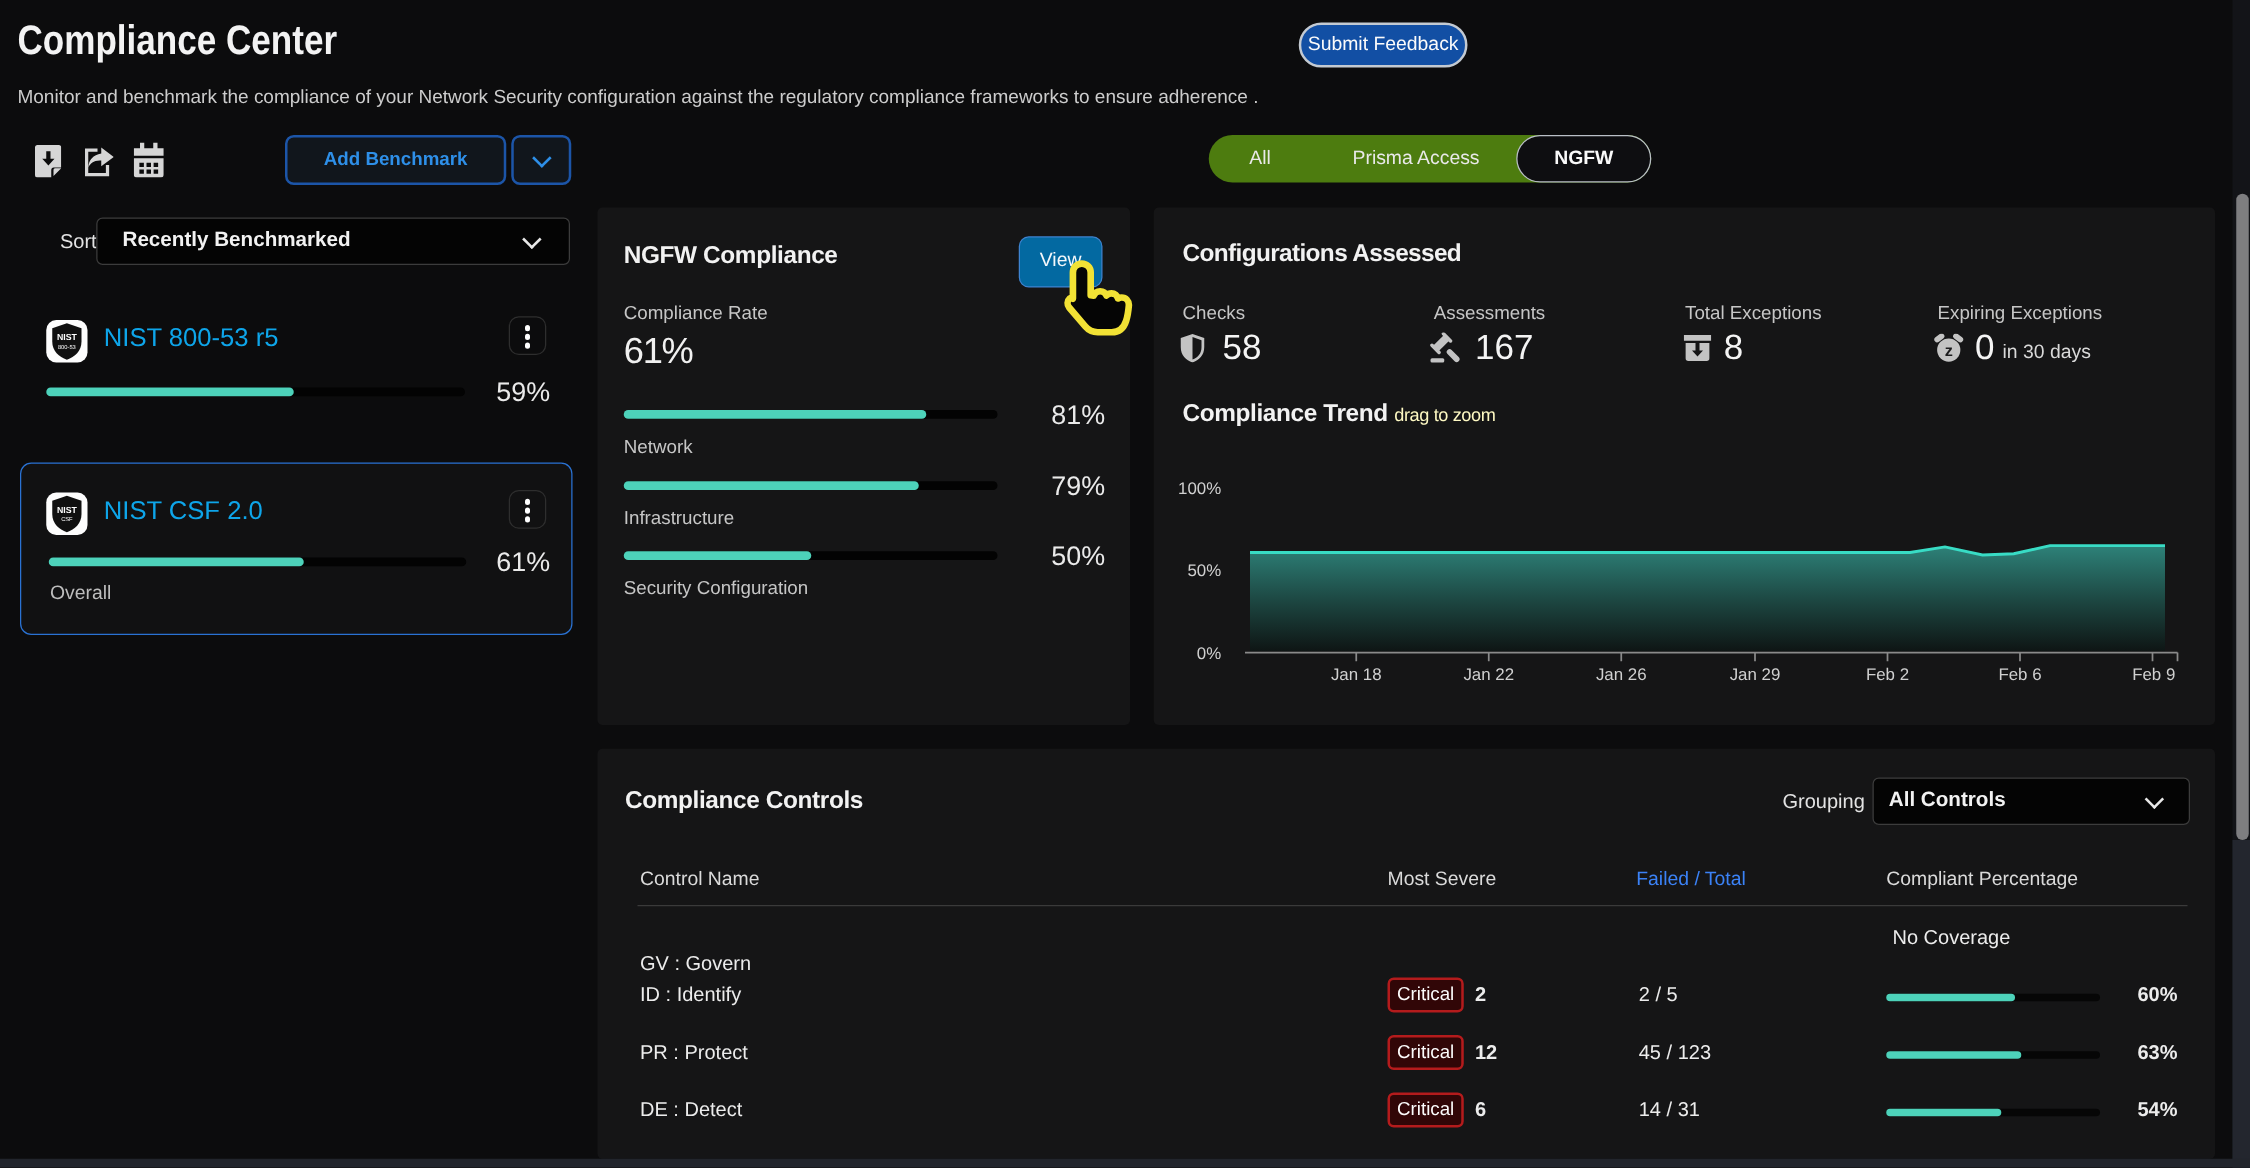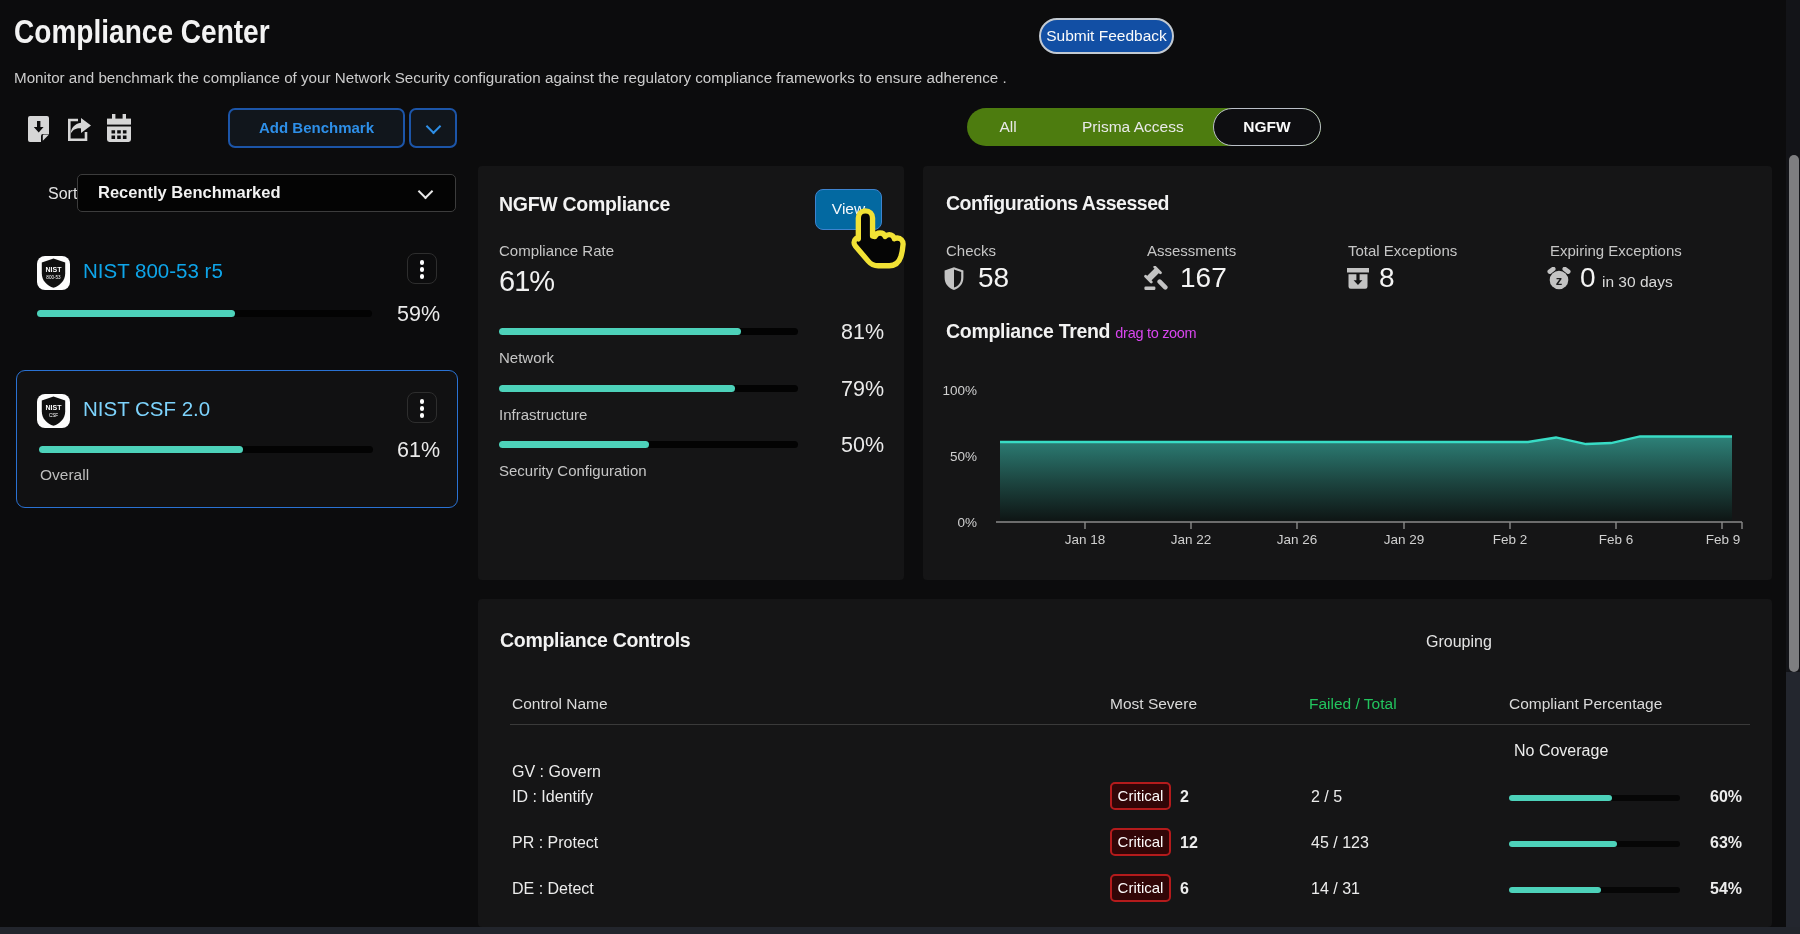--- a/index.html
+++ b/index.html
@@ -80,21 +80,21 @@
 </div>
 
 <div class="abs" style="left:16px; top:370px; width:442px; height:138px; background:#111112; border:1.5px solid #2a72d3; border-radius:9px;">
   <div class="nisticon" style="left:20px; top:23px;">
     <svg width="33" height="34" viewBox="0 0 33 34">
         <path fill="#101010" d="M16.5 2.6 L28.2 6.6 V17.2 C28.2 24.8 22.8 29.6 16.5 31.8 C10.2 29.6 4.8 24.8 4.8 17.2 V6.6 Z"></path>
         <text x="16.5" y="16" font-size="7" font-weight="700" fill="#fff" text-anchor="middle" font-family="Liberation Sans">NIST</text>
         <text x="16.5" y="23" font-size="4.6" fill="#fff" text-anchor="middle" font-family="Liberation Sans">CSF</text>
       </svg>
   </div>
-  <div class="abs" style="left:66px; top:26px; font-size:20.5px; color:#7dd3fc;">NIST CSF 2.0</div>
+  <div class="abs" style="left:66px; top:26px; font-size:20.5px; color:#0ea5e9;">NIST CSF 2.0</div>
   <div class="kebab" style="left:390px; top:21px;">
       <span style="top:6px;"></span>
       <span style="top:13px;"></span>
       <span style="top:20px;"></span>
     </div>
   <div class="bar" style="left:22px; top:75px; width:334px;">
       <i style="width:61%;"></i>
     </div>
   <div class="pct abs" style="left:380px; top:67px;">61%</div>
   <div class="abs" style="left:23px; top:95px; font-size:15.5px; color:#bdbdbd;">Overall</div>
@@ -174,21 +174,21 @@
     <g fill="#c3c3c3">
       <rect x="1" y="1" width="9" height="4.6" rx="2.3" transform="rotate(-38 5.5 3.3)"></rect>
       <rect x="16" y="1" width="9" height="4.6" rx="2.3" transform="rotate(38 20.5 3.3)"></rect>
       <circle cx="13" cy="13" r="9.3"></circle>
     </g>
     <text x="13" y="17.6" font-size="13" font-weight="700" fill="#1c1c1d" text-anchor="middle" font-family="Liberation Sans">z</text>
   </svg>
   <div class="abs" style="left:657px; top:96px; font-size:28px; color:#f4f4f4;">0</div>
   <div class="abs" style="left:679px; top:107px; font-size:15.5px; color:#d9d9d9;">in 30 days</div>
 
-  <div class="abs" style="left:23px; top:154px; font-size:19.5px; font-weight:700; color:#f2f2f2; letter-spacing:-0.3px;">Compliance Trend <span style="font-size:14.5px; font-weight:400; color:#d946ef;">drag to zoom</span></div>
+  <div class="abs" style="left:23px; top:154px; font-size:19.5px; font-weight:700; color:#f2f2f2; letter-spacing:-0.3px;">Compliance Trend <span style="font-size:14.5px; font-weight:400; color:#fef9c3;">drag to zoom</span></div>
 
   <svg class="abs" style="left:0px; top:196px;" width="849" height="190" viewBox="0 0 849 190">
     <defs>
       <linearGradient id="areag" x1="0" y1="0" x2="0" y2="1">
         <stop offset="0" stop-color="#2e847b" stop-opacity="0.98"></stop>
         <stop offset="0.55" stop-color="#1c4540" stop-opacity="0.97"></stop>
         <stop offset="1" stop-color="#0e1514" stop-opacity="0.97"></stop>
       </linearGradient>
     </defs>
     <text x="54" y="33" fill="#d0d0d0" font-size="13.5" text-anchor="end">100%</text>
@@ -215,24 +215,28 @@
       <text x="587" y="182">Feb 2</text>
         <text x="693" y="182">Feb 6</text>
       <text x="800" y="182">Feb 9</text>
     </g>
   </svg>
 </div>
 
 <div class="card" style="left:478px; top:599px; width:1294px; height:328px;">
   <div class="abs" style="left:22px; top:30px; font-size:19.5px; font-weight:700; color:#f2f2f2; letter-spacing:-0.3px;">Compliance Controls</div>
   <div class="abs" style="left:948px; top:34px; font-size:16px; color:#e3e3e3;">Grouping</div>
+  <div class="abs" style="left:1020px; top:23px; width:254px; height:38px; background:#040404; border:1px solid #3c3c3c; border-radius:5px;">
+    <span class="abs" style="left:12px; top:8px; color:#f2f2f2; font-size:16.5px; font-weight:700;">All Controls</span>
+    <span class="chev" style="position:absolute; right:22px; top:11px;"></span>
+  </div>
 
   <div class="abs" style="left:34px; top:96px; font-size:15.5px; color:#dadada;">Control Name</div>
   <div class="abs" style="left:632px; top:96px; font-size:15.5px; color:#dadada;">Most Severe</div>
-  <div class="abs" style="left:831px; top:96px; font-size:15.5px; color:#22c55e;">Failed / Total</div>
+  <div class="abs" style="left:831px; top:96px; font-size:15.5px; color:#3b82f6;">Failed / Total</div>
   <div class="abs" style="left:1031px; top:96px; font-size:15.5px; color:#dadada;">Compliant Percentage</div>
   <div class="abs" style="left:32px; top:125px; width:1240px; height:1px; background:#3a3a3a;"></div>
 
   <div class="rowtxt" style="left:34px; top:143px;margin-top:21px;">GV : Govern</div>
   <div class="rowtxt" style="left:1036px; top:143px;">No Coverage</div>
 
   <div class="rowtxt" style="left:34px; top:189px;">ID : Identify</div>
   <div class="critical" style="left:632px; top:183px;">Critical</div>
   <div class="rowtxt" style="left:702px; top:189px; font-weight:700;">2</div>
   <div class="rowtxt" style="left:833px; top:189px;">2 / 5</div>

